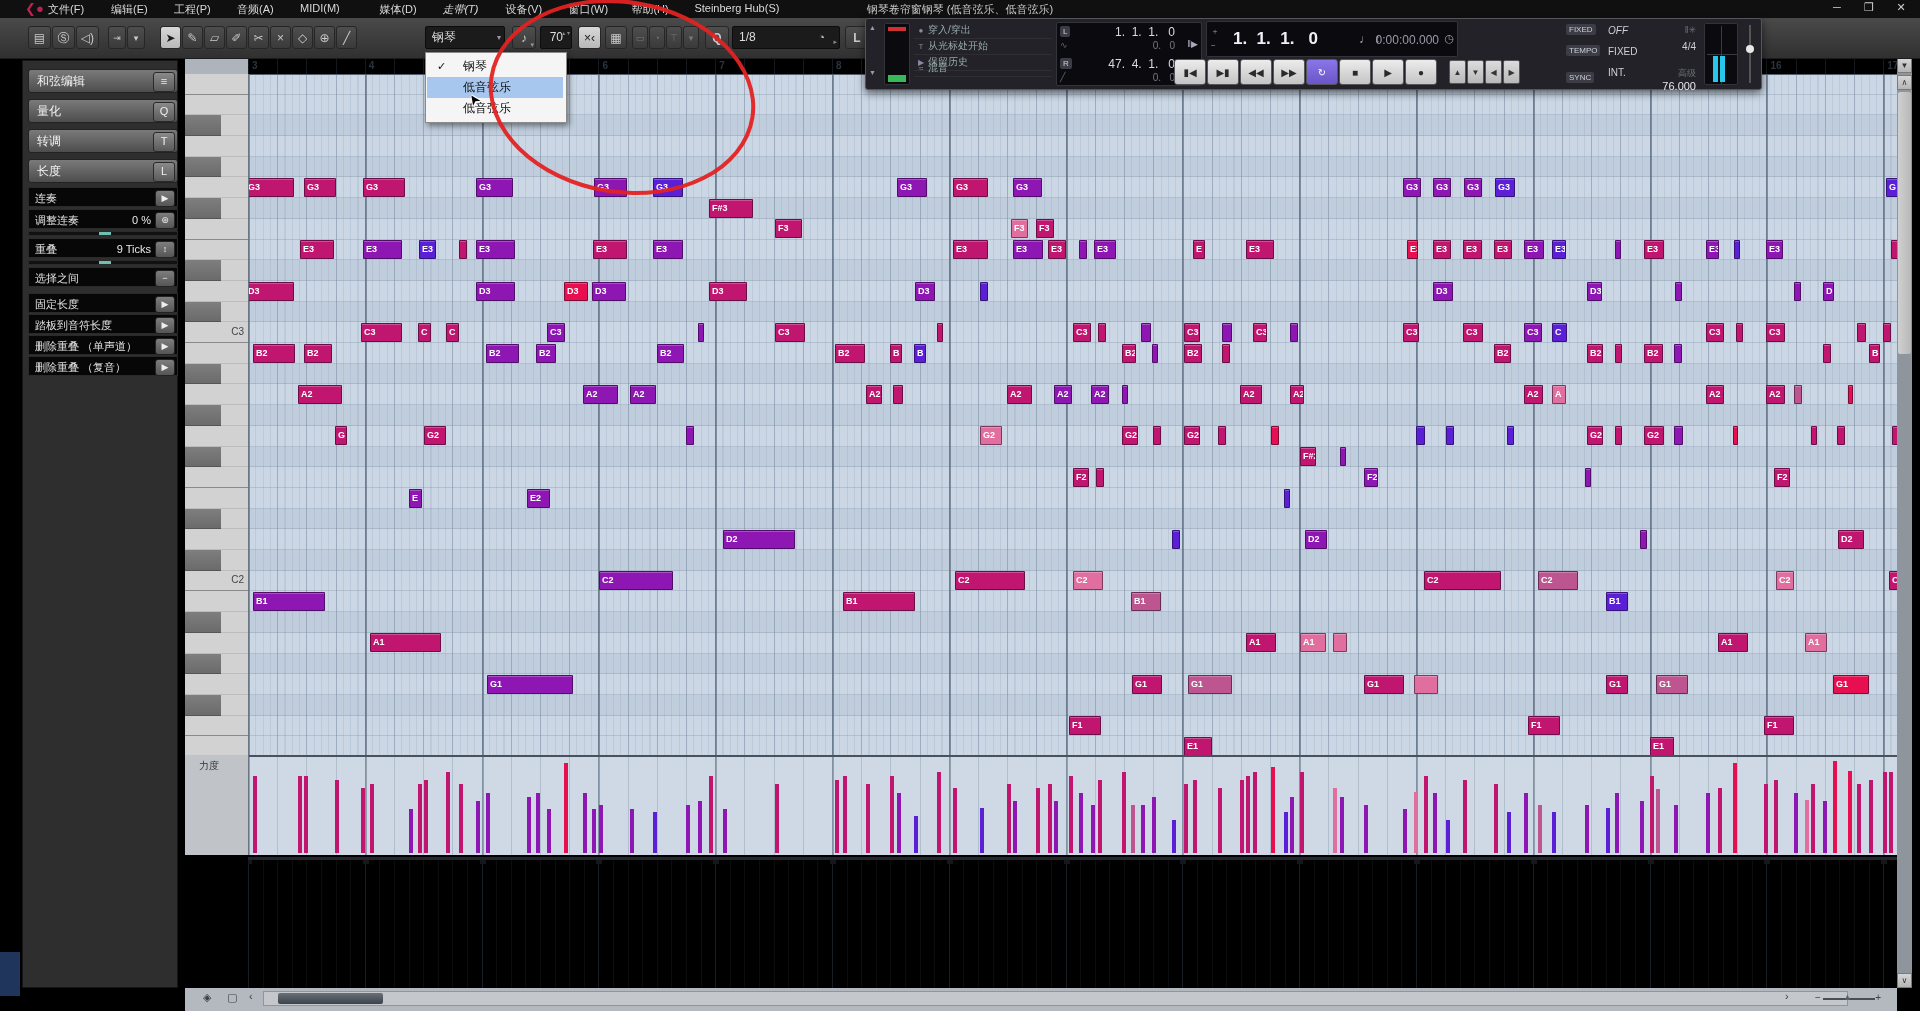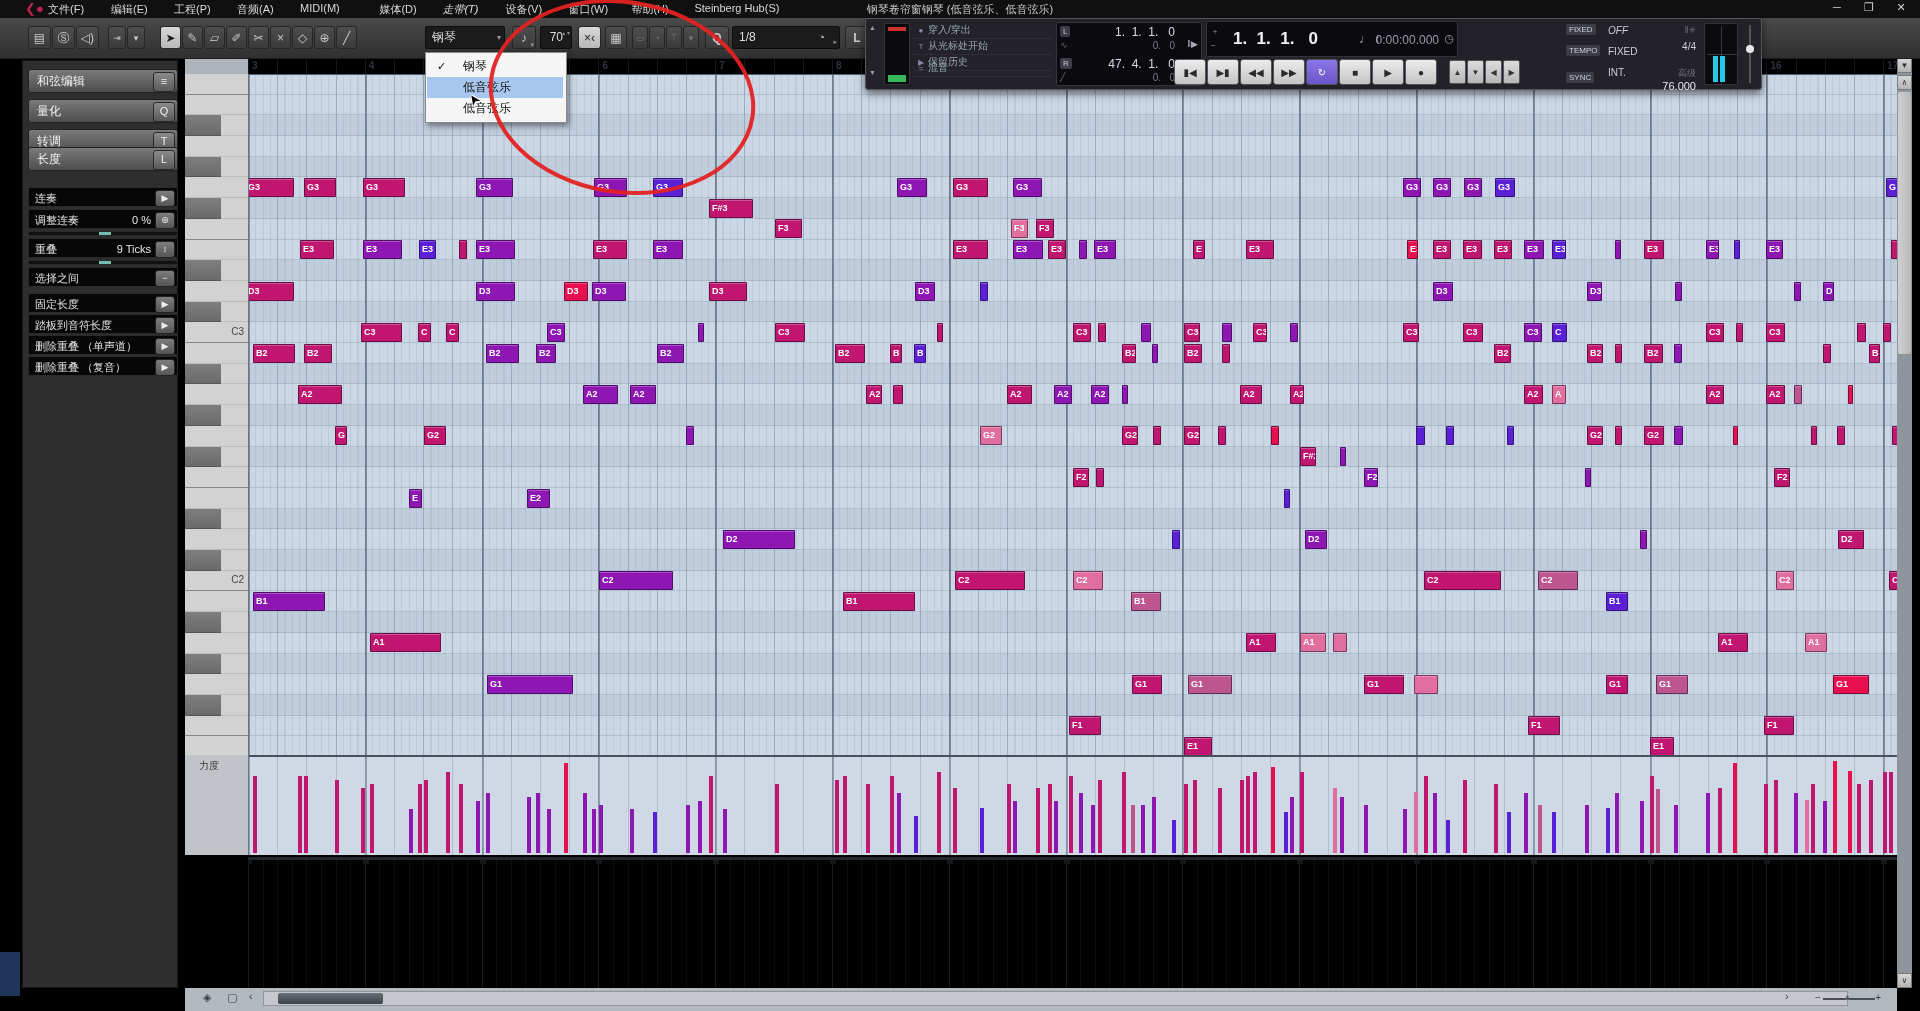--- a/index.html
+++ b/index.html
@@ -149,21 +149,21 @@
       <div class="tbtn dim" style="left: 683px; width: 16px; font-size: 9px;">▾</div>
       <div class="tbtn" style="left: 705px; width: 24px; font-weight: bold;">Q</div>
       <div class="tfield" style="left: 732px; width: 108px; padding-left: 6px;">1/8<div style="position: absolute; right: 14px; top: 0px; font-size: 11px; color: rgb(187, 187, 187);">◔</div><div style="position: absolute; right: 2px; top: 4px; font-size: 7px; color: rgb(136, 136, 136);">▸</div></div>
       <div class="tbtn" style="left: 845px; width: 24px; font-weight: bold;">L</div>
     </div>
 
   <div class="abs" id="inspector">
       <div class="ihdr" style="top: 8px;">和弦编辑<div class="badge">≡</div></div>
       <div class="ihdr" style="top: 38px;">量化<div class="badge">Q</div></div>
       <div class="ihdr" style="top: 68px;">转调<div class="badge">T</div></div>
-      <div class="ihdr" style="top: 86px;">长度<div class="badge">L</div></div>
+      <div class="ihdr" style="top: 98px;">长度<div class="badge">L</div></div>
       <div class="irow" style="top: 126px;">连奏<div class="rbtn">▶</div></div>
       <div class="irow" style="top: 148px;">调整连奏<div class="rval">0 %</div><div class="rbtn">⊛</div></div>
       <div class="islider" style="top: 170px;">
         <div class="thumb"></div>
       </div>
       <div class="irow" style="top: 177px;">重叠<div class="rval">9 Ticks</div><div class="rbtn">↕</div></div>
       <div class="islider" style="top: 199px;">
         <div class="thumb"></div>
       </div>
       <div class="irow" style="top: 206px;">选择之间<div class="rbtn">−</div></div>

